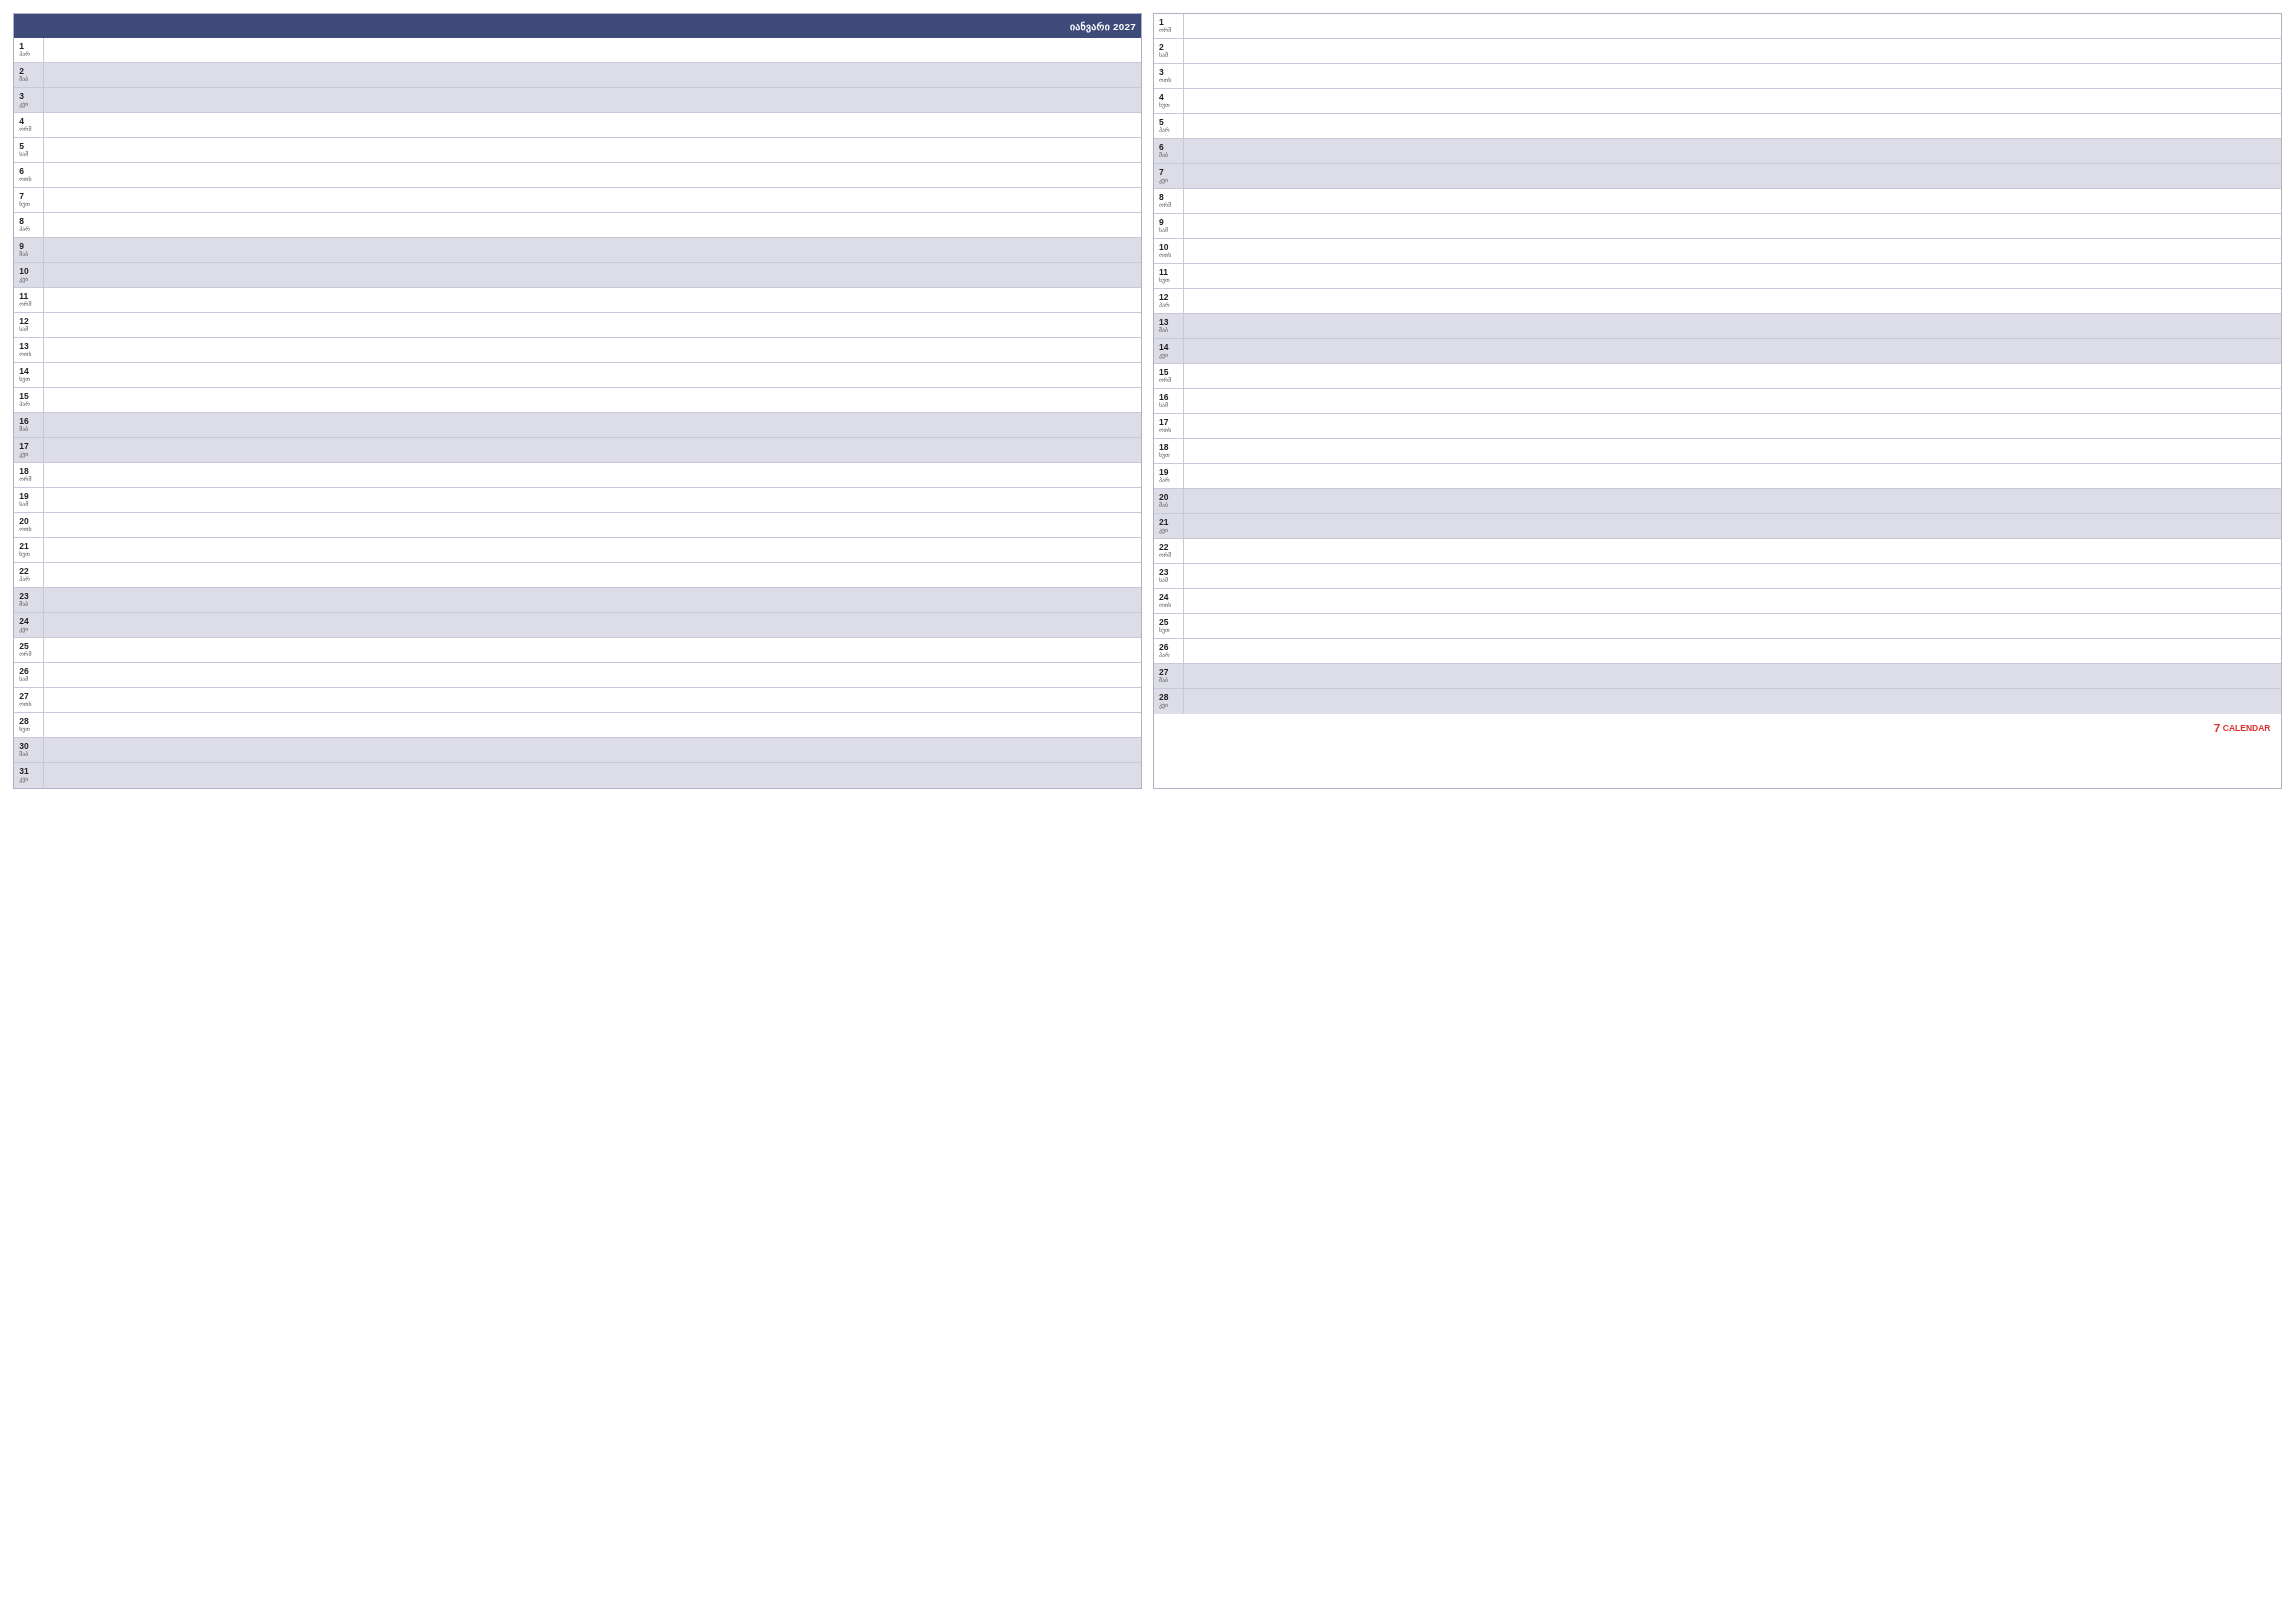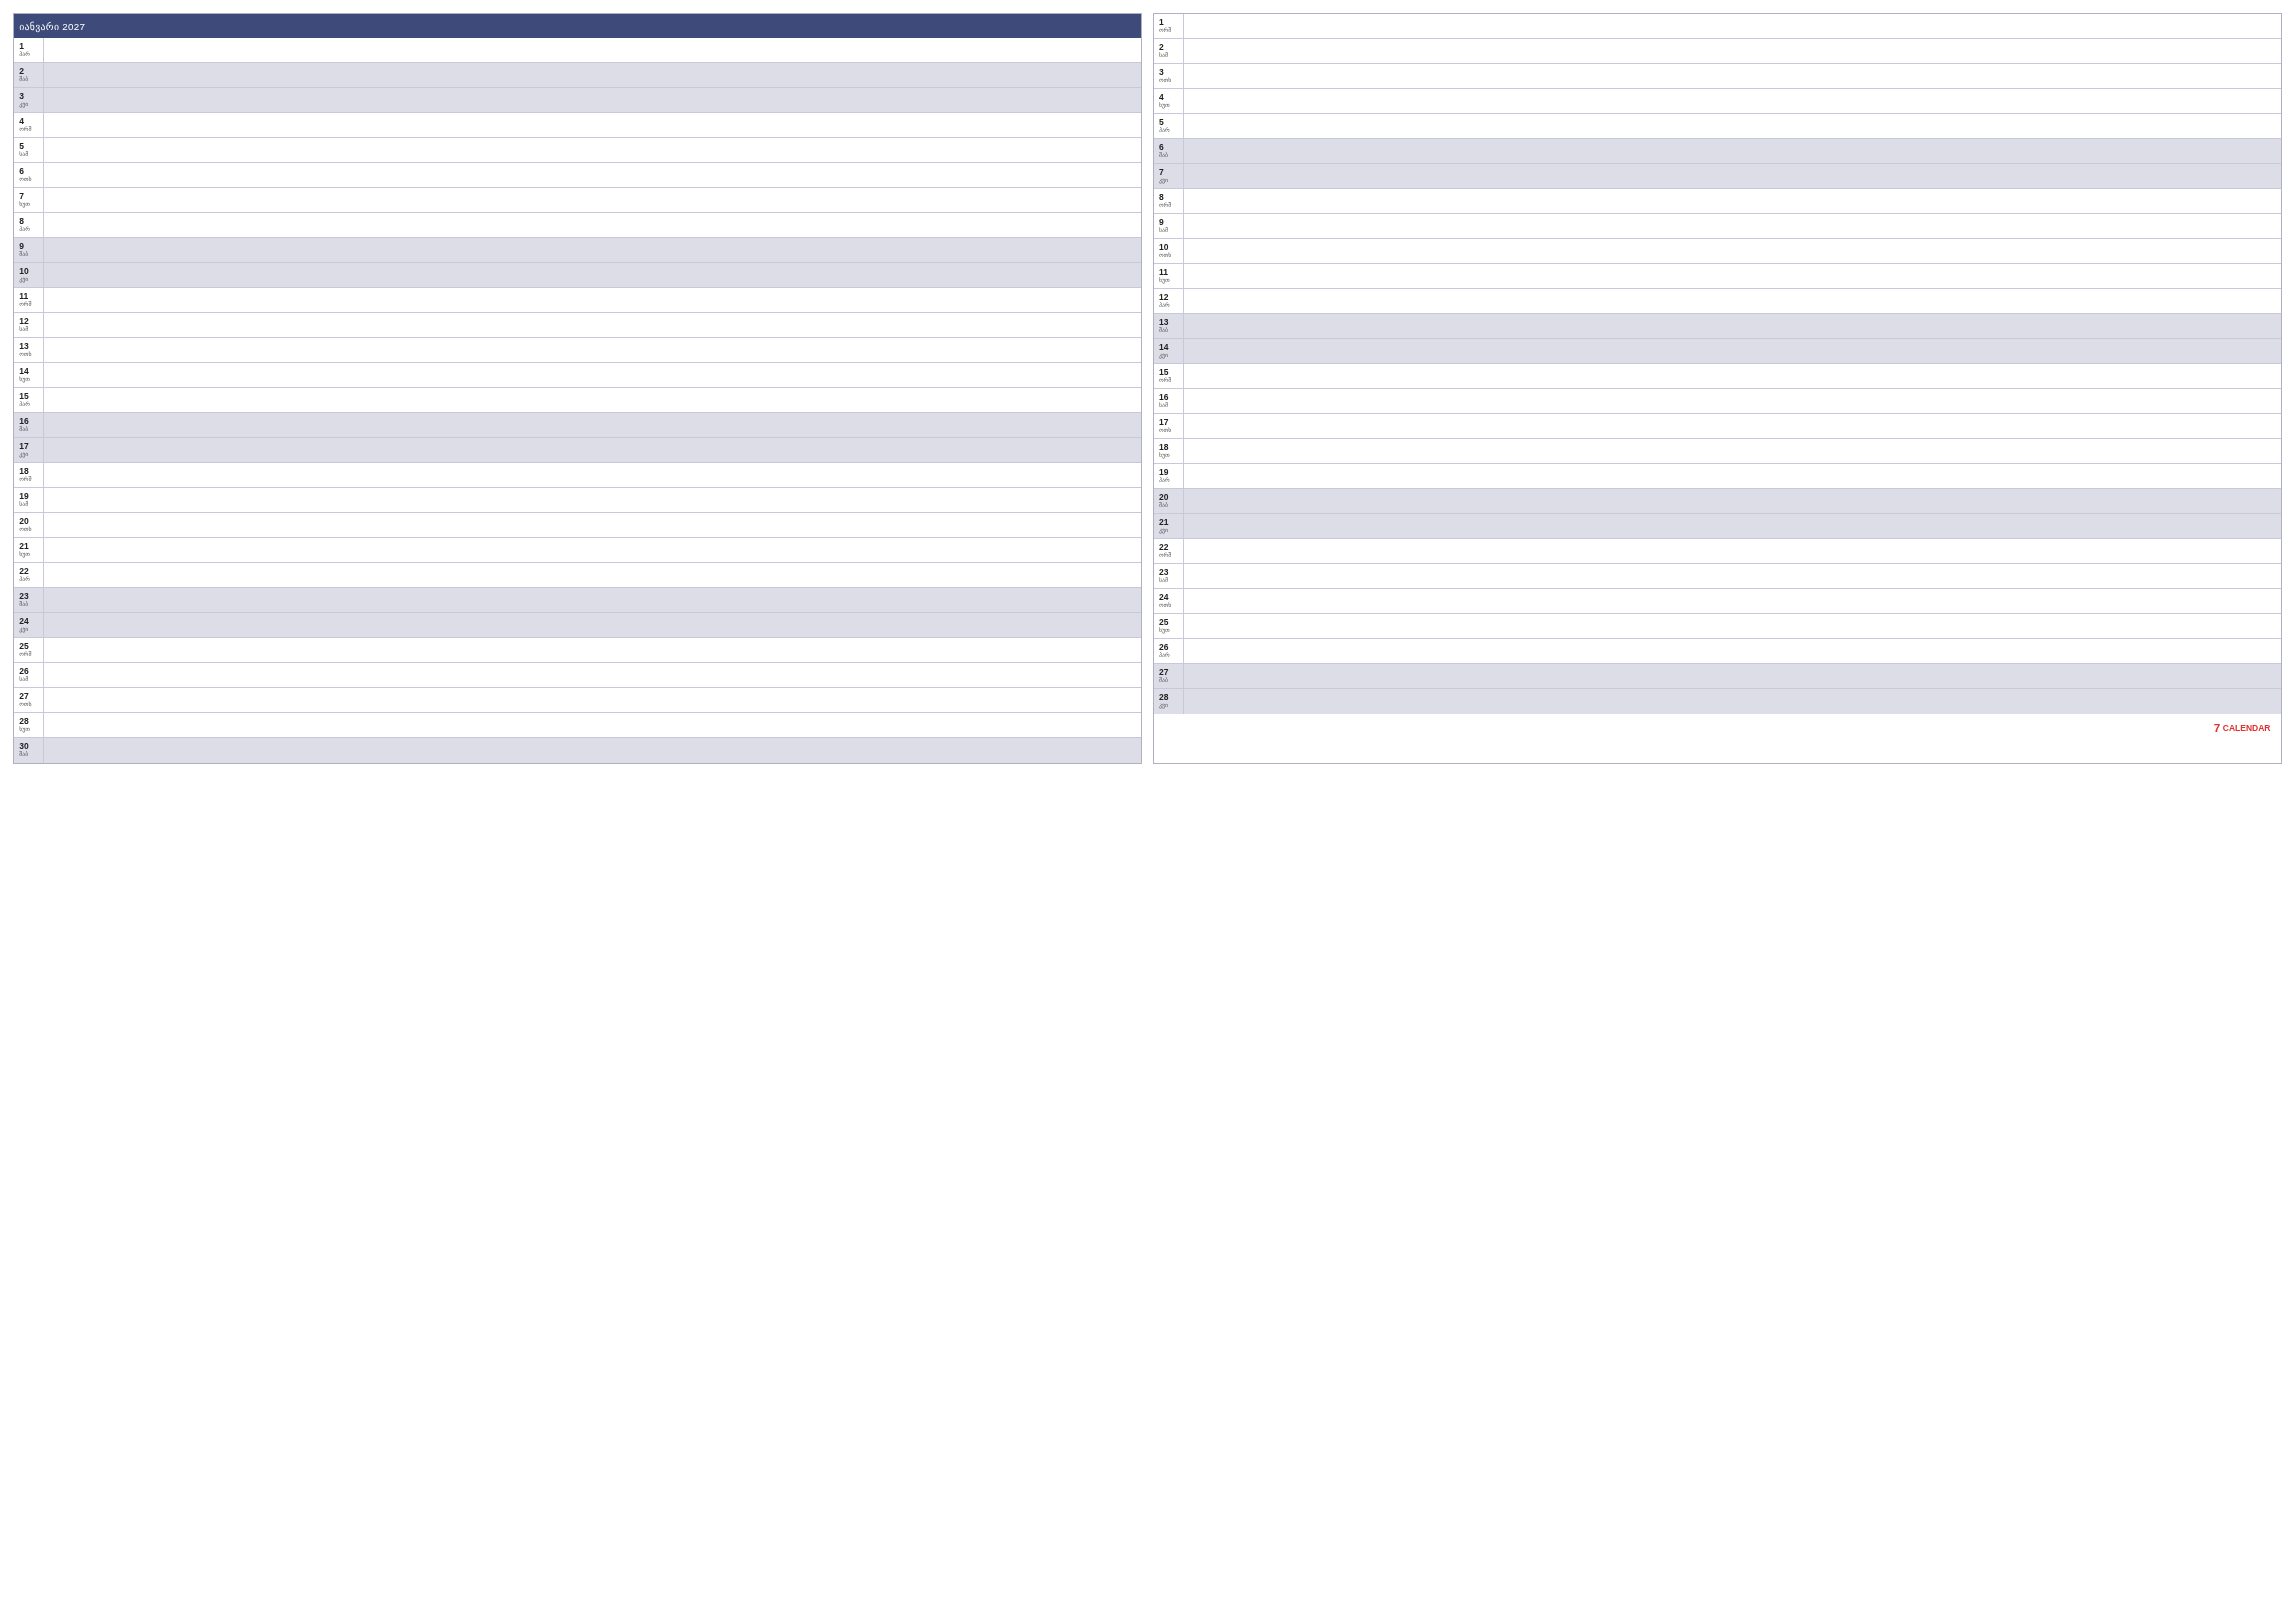--- a/index.html
+++ b/index.html
@@ -15,24 +15,24 @@
       gap: 10.5px;
       width: 100%;
     }
     .month-block {
       flex: 1;
       border: 0.7px solid #b0b0c0;
     }
     .month-header {
       background: #3d4a7a;
       color: #fff;
-      text-align: left;
+      text-align: right;
       padding: 6.5px 5.2px;
       font-size: 9.8px;
-      font-weight: normal;
+      font-weight: bold;
       letter-spacing: 0.3px;
     }
     .day-row {
       display: flex;
       align-items: stretch;
       border-bottom: 0.7px solid #c8c8d8;
       min-height: 25px;
     }
     .day-row:last-child {
       border-bottom: none;
@@ -290,20 +290,27 @@
       </div>
       <div class="day-content"></div>
     </div>
         <div class="day-row weekend">
       <div class="day-number-col">
         <span class="day-number">30</span>
         <span class="day-name">შაბ</span>
       </div>
       <div class="day-content"></div>
     </div>
+        <div class="day-row weekend">
+      <div class="day-number-col">
+        <span class="day-number">31</span>
+        <span class="day-name">კვი</span>
+      </div>
+      <div class="day-content"></div>
+    </div>
       </div>
   </div>
 
   <div class="month-block">
     <div id="february-days">
         <div class="day-row weekday">
       <div class="day-number-col">
         <span class="day-number">1</span>
         <span class="day-name">ორშ</span>
       </div>

